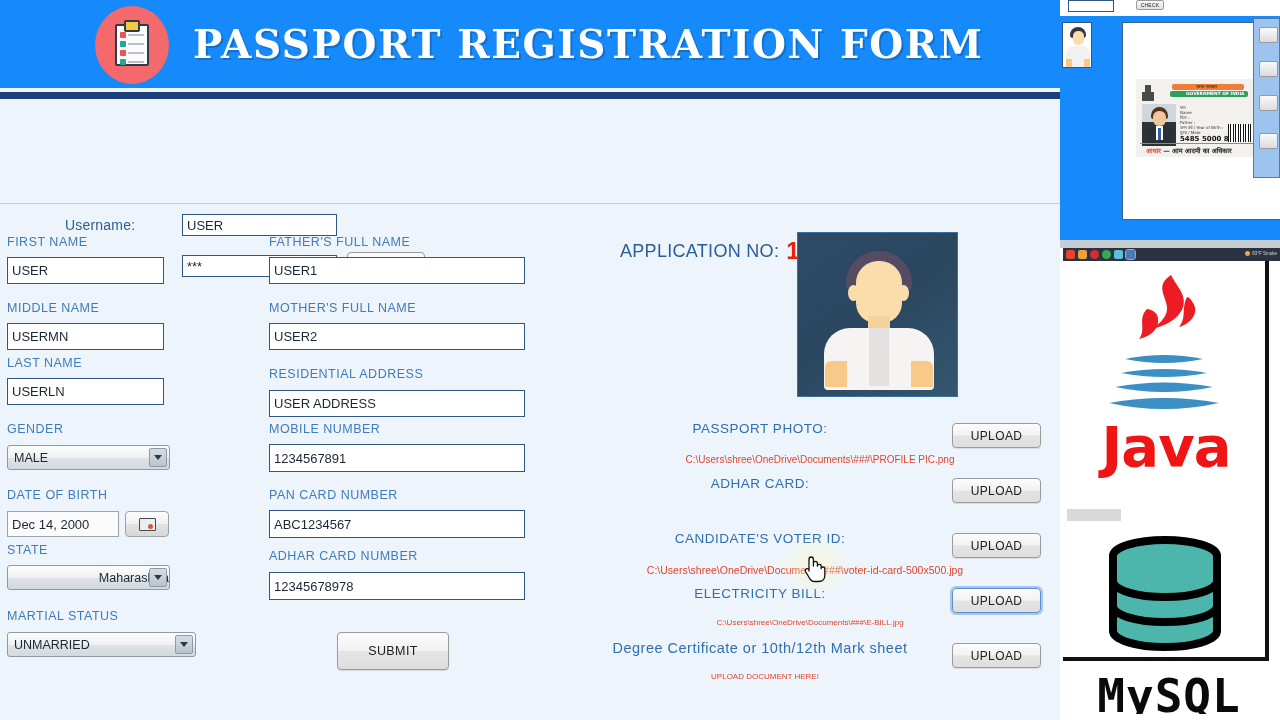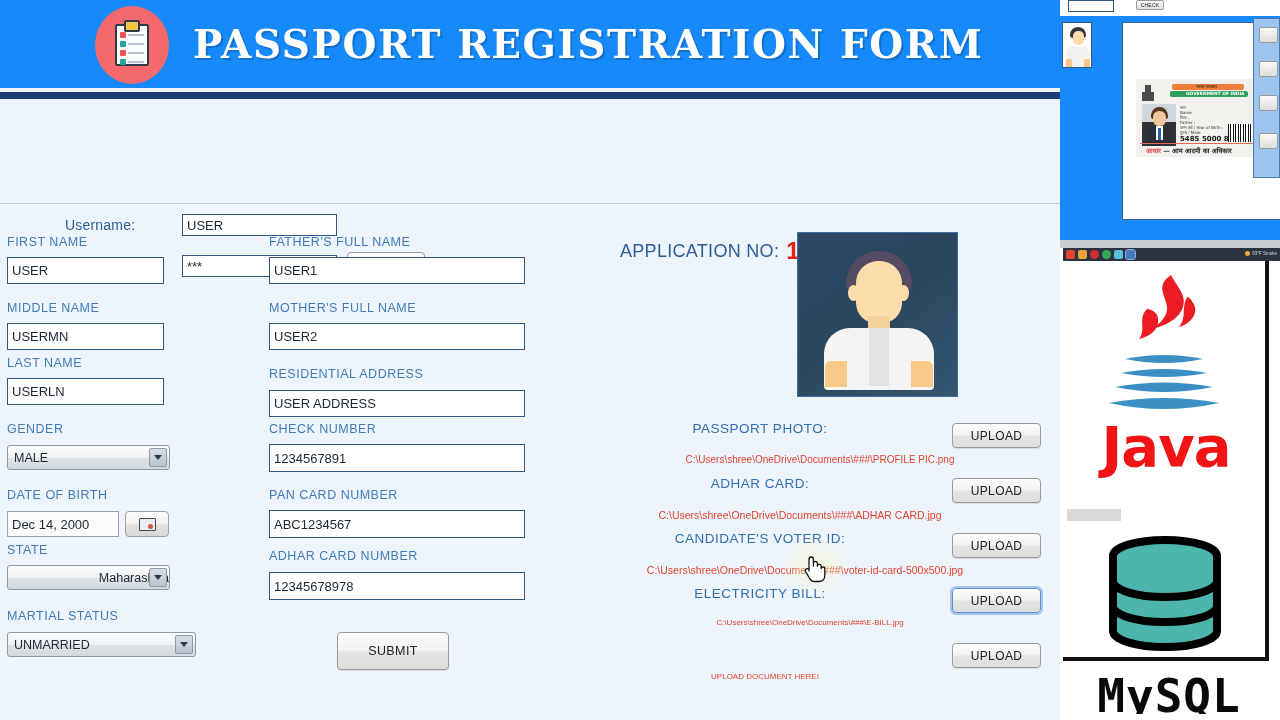--- a/index.html
+++ b/index.html
@@ -538,21 +538,21 @@
 
     <div class="field-label" style="left:269px; top:235px;">FATHER'S FULL NAME</div>
     <div class="tfield" style="left:269px; top:257px; width:256px; height:27px;">USER1</div>
 
     <div class="field-label" style="left:269px; top:301px;">MOTHER'S FULL NAME</div>
     <div class="tfield" style="left:269px; top:323px; width:256px; height:27px;">USER2</div>
 
     <div class="field-label" style="left:269px; top:367px;">RESIDENTIAL ADDRESS</div>
     <div class="tfield" style="left:269px; top:390px; width:256px; height:27px;">USER ADDRESS</div>
 
-    <div class="field-label" style="left:269px; top:422px;">CHECK NUMBER</div>
+    <div class="field-label" style="left:269px; top:422px;">MOBILE NUMBER</div>
     <div class="tfield" style="left:269px; top:444px; width:256px; height:28px;">1234567891</div>
 
     <div class="field-label" style="left:269px; top:488px;">PAN CARD NUMBER</div>
     <div class="tfield" style="left:269px; top:510px; width:256px; height:28px;">ABC1234567</div>
 
     <div class="field-label" style="left:269px; top:549px;">ADHAR CARD NUMBER</div>
     <div class="tfield" style="left:269px; top:572px; width:256px; height:28px;">12345678978</div>
 
     <div class="btn" id="submit-btn">SUBMIT</div>
 
@@ -567,30 +567,30 @@
       <div class="ph-sleeve" id="ph-sleeve-l"></div>
       <div class="ph-sleeve" id="ph-sleeve-r"></div>
     </div>
 
     <div class="up-label" style="left:600px; top:421px; width:320px;">PASSPORT PHOTO:</div>
     <div class="btn" style="left:952px; top:423px; width:89px; height:25px;">UPLOAD</div>
     <div class="up-path" style="left:580px; top:454px; width:480px; font-size:10px;">C:\Users\shree\OneDrive\Documents\###\PROFILE PIC.png</div>
 
     <div class="up-label" style="left:600px; top:476px; width:320px;">ADHAR CARD:</div>
     <div class="btn" style="left:952px; top:478px; width:89px; height:25px;">UPLOAD</div>
-    <div class="up-path" style="left:560px; top:509px; width:480px; font-size:10.5px;">C:\Users\shree\OneDrive\Documents\###\ADHAR CARD.jpg</div>
 
     <div class="up-label" style="left:600px; top:531px; width:320px;">CANDIDATE'S VOTER ID:</div>
     <div class="btn" style="left:952px; top:533px; width:89px; height:25px;">UPLOAD</div>
     <div class="up-path" style="left:560px; top:564px; width:490px; font-size:10.5px;">C:\Users\shree\OneDrive\Documents\###\voter-id-card-500x500.jpg</div>
 
     <div class="up-label" style="left:600px; top:586px; width:320px;">ELECTRICITY BILL:</div>
     <div class="btn focused" style="left:952px; top:588px; width:89px; height:25px;">UPLOAD</div>
     <div class="up-path" style="left:600px; top:618px; width:420px; font-size:8px;">C:\Users\shree\OneDrive\Documents\###\E-BILL.jpg</div>
 
+    <div class="up-label" style="left:545px; top:640px; width:430px; font-size:14.5px; text-align:center;">Degree Certificate or 10th/12th  Mark sheet</div>
     <div class="btn" style="left:952px; top:643px; width:89px; height:25px;">UPLOAD</div>
     <div class="up-path" style="left:600px; top:672px; width:330px; font-size:8px;">UPLOAD DOCUMENT HERE!</div>
 
     <div id="cursor-glow"></div>
     <div id="cursor">
       <svg viewBox="0 0 26 32" width="26" height="32">
         <path d="M7 19 L7 7.5 Q7 5 9.2 5 Q11.4 5 11.4 7.5 L11.4 14 L11.4 11.4 Q11.4 9.4 13.4 9.4 Q15.4 9.4 15.4 11.4 L15.4 14.2 Q15.4 12.4 17.3 12.4 Q19.2 12.4 19.2 14.2 L19.2 16.6 Q19.2 15 21 15 Q22.8 15 22.8 16.8 L22.8 23.5 Q22.8 29.5 16.5 29.5 L13 29.5 Q9 29.5 7.4 26 L3.6 19.6 Q2.6 17.8 4.3 16.9 Q6 16 7 17.8 Z" fill="#ffffff" stroke="#111111" stroke-width="1.3" stroke-linejoin="round"></path>
       </svg>
     </div>
   </div>

